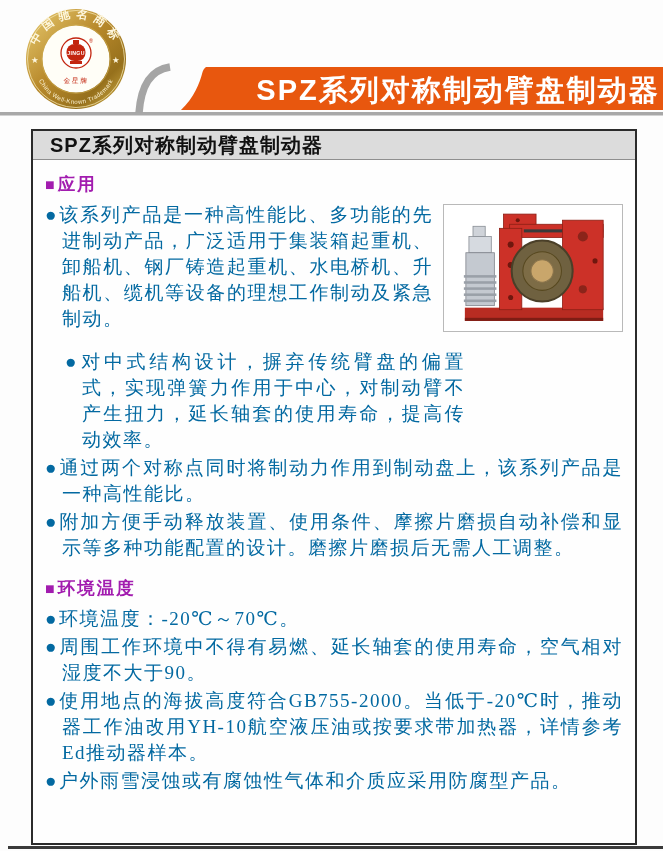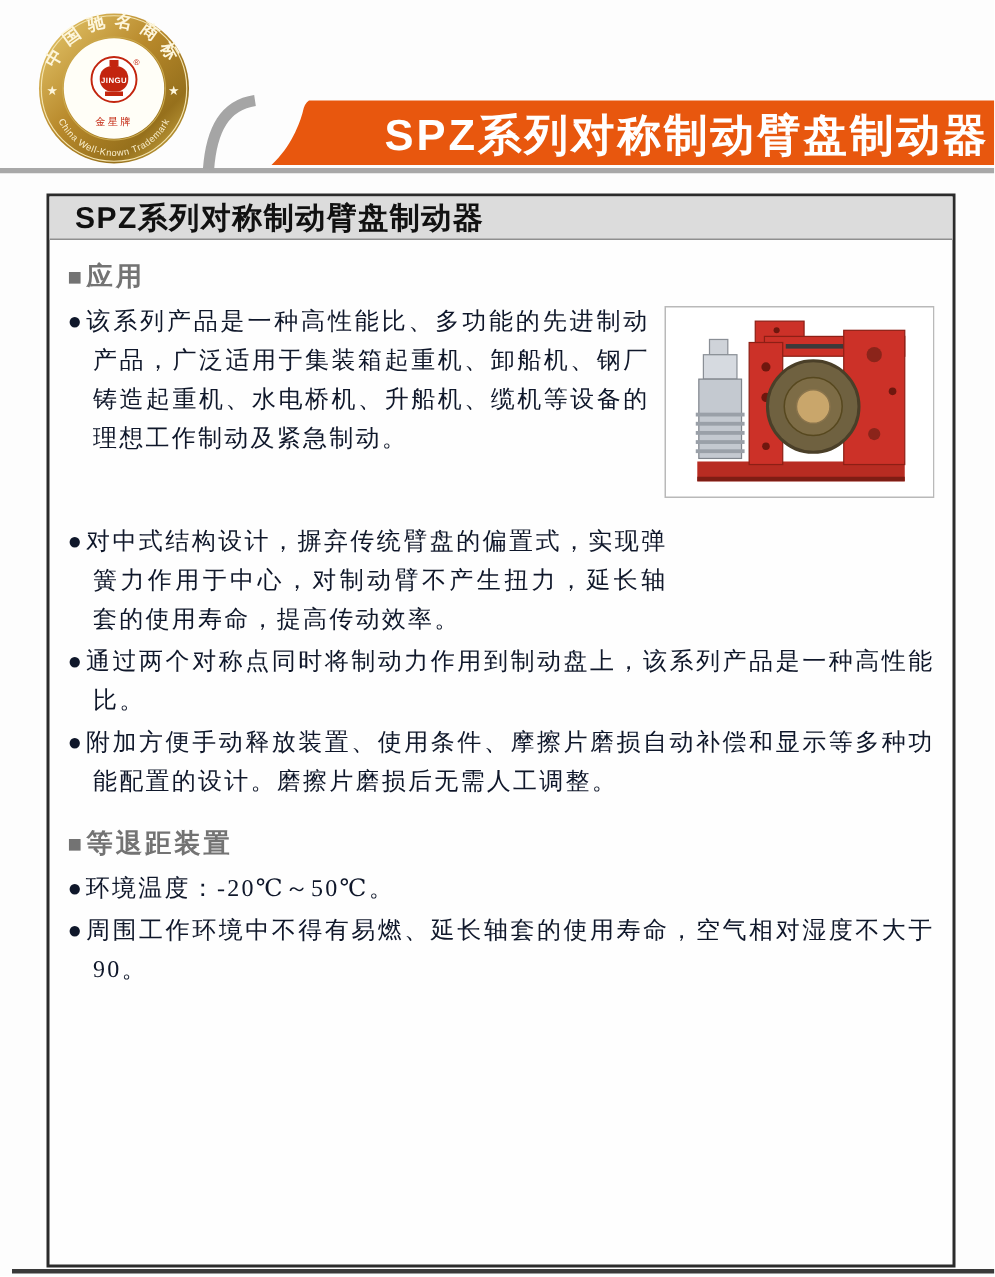--- a/index.html
+++ b/index.html
@@ -26,42 +26,42 @@
   }
   .panel-title {
     font-size:20px; font-weight:bold; color:#111; letter-spacing:1px;
     font-family:"Liberation Sans","DejaVu Sans",sans-serif;
   }
   .panel-body { padding:12px 12px 0 12px; }
 
   .section { overflow:hidden; }
   .section + .section { margin-top:13px; }
   .sec-heading {
-    font-size:17.5px; font-weight:bold; color:#737373; letter-spacing:2px;
+    font-size:17.5px; font-weight:bold; color:#a21caf; letter-spacing:2px;
     margin-bottom:6px; font-family:"Liberation Sans","DejaVu Sans",sans-serif;
   }
   .sec-heading .sq { font-size:16px; margin-right:1px; }
 
   .bullets {
     font-family:"Liberation Serif","DejaVu Serif",serif;
-    font-size:16px; line-height:26px; color:#0f172a;
+    font-size:19px; line-height:26px; color:#0369a1;
     letter-spacing:1.5px; text-align:justify; word-break:break-all;
   }
   .bullet { padding-left:17px; text-indent:-17px; margin-bottom:2px; }
   .bullet .dot { margin-right:1px; }
 
   
   .product-photo-box {
     float:right; width:180px; height:128px; margin:2px 0 4px 10px;
     border:1px solid #b9b9b9; background:#ffffff; padding:3px;
   }
   .product-photo-box svg { width:100%; height:100%; display:block; }
 
   
-  .sec-features .bullet:first-child { max-width:400px; }
+  .sec-features .bullet:first-child { max-width:400px;margin-left:20px; }
 
   .bottom-rule {
     position:absolute; left:8px; right:0; top:846px; height:3px; background:#3a3a3a;
   }
 </style>
 </head>
 <body>
 
 <div class="page">
 
@@ -175,25 +175,27 @@
       <div class="section sec-features">
         <div class="bullets">
             <div class="bullet"><span class="dot">●</span><span>对中式结构设计，摒弃传统臂盘的偏置式，实现弹簧力作用于中心，对制动臂不产生扭力，延长轴套的使用寿命，提高传动效率。</span></div>
             <div class="bullet"><span class="dot">●</span><span>通过两个对称点同时将制动力作用到制动盘上，该系列产品是一种高性能比。</span></div>
             <div class="bullet"><span class="dot">●</span><span>附加方便手动释放装置、使用条件、摩擦片磨损自动补偿和显示等多种功能配置的设计。磨擦片磨损后无需人工调整。</span></div>
           </div>
       </div>
 
       <div class="section sec-conditions">
         <div class="sec-heading">
-          <span class="sq">■</span><span>等退距装置</span>
+          <span class="sq">■</span><span>环境温度</span>
         </div>
         <div class="bullets">
-            <div class="bullet"><span class="dot">●</span><span>环境温度：-20℃～50℃。</span></div>
+            <div class="bullet"><span class="dot">●</span><span>环境温度：-20℃～70℃。</span></div>
             <div class="bullet"><span class="dot">●</span><span>周围工作环境中不得有易燃、延长轴套的使用寿命，空气相对湿度不大于90。</span></div>
+            <div class="bullet"><span class="dot">●</span><span>使用地点的海拔高度符合GB755-2000。当低于-20℃时，推动器工作油改用YH-10航空液压油或按要求带加热器，详情参考Ed推动器样本。</span></div>
+            <div class="bullet"><span class="dot">●</span><span>户外雨雪浸蚀或有腐蚀性气体和介质应采用防腐型产品。</span></div>
           </div>
       </div>
 
     </div>
   </div>
 
   <div class="bottom-rule"></div>
 </div>
 
 </body></html>

